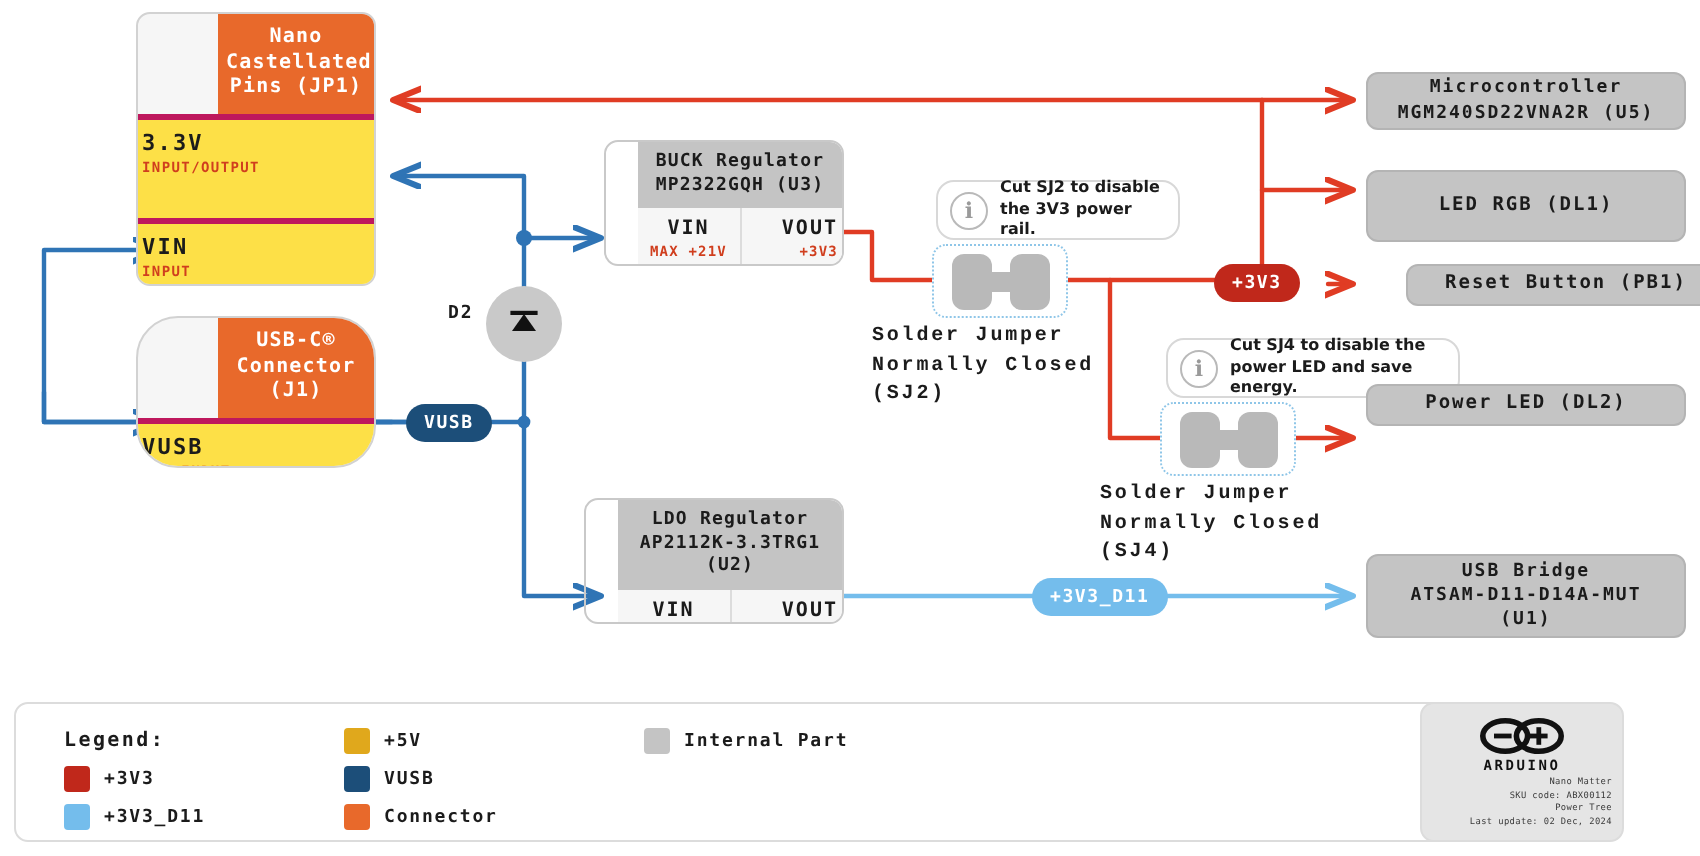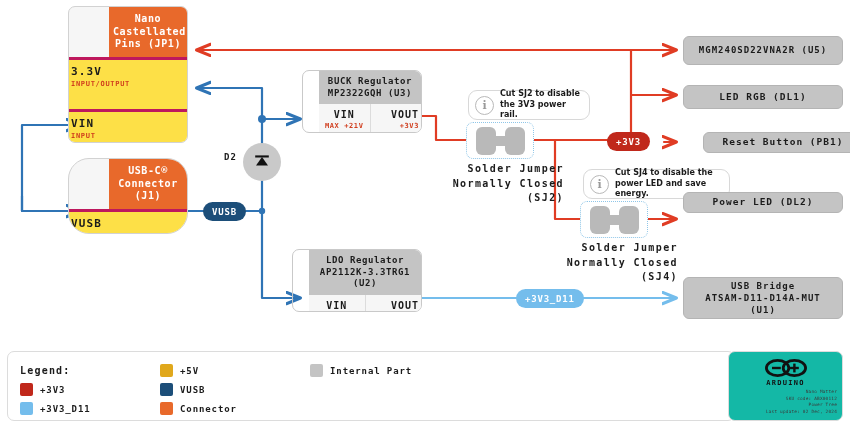--- a/index.html
+++ b/index.html
@@ -45,44 +45,44 @@
         padding:0 9px;height:19px;white-space:nowrap;}
   .pill.vusb{background:#1c4e79;}
   .pill.v3v3{background:#c0281b;}
   .pill.v3v3d11{background:#74bdec;}
 
   
   .sj{position:absolute;box-sizing:border-box;border:1.4px dotted #8fc6e8;border-radius:7px;
       background:#fff;display:flex;align-items:center;justify-content:center;gap:0;}
   .sj-pad{width:20px;height:28px;background:#b9b9b9;border-radius:6px;}
   .sj-bridge{width:9px;height:10px;background:#b9b9b9;}
-  .sj-cap{position:absolute;text-align:right;font-weight:bold;color:#1b1b1b;
-          font-size:10px;letter-spacing:1.4px;line-height:1.45;}
+  .sj-cap{position:absolute;text-align:left;font-weight:bold;color:#1b1b1b;
+          font-size:10px;letter-spacing:1.4px;line-height:1.45;font-family:Liberation Mono, monospace;}
 
   
   .callout{position:absolute;box-sizing:border-box;background:#fff;border:1px solid #d8d8d8;
            border-radius:9px;display:flex;align-items:center;gap:6px;padding:5px 8px 5px 6px;}
   .callout .i{flex:0 0 auto;width:17px;height:17px;border-radius:50%;border:1.2px solid #b9b9b9;
               color:#9a9a9a;font-size:11px;font-weight:bold;display:flex;align-items:center;
               justify-content:center;font-family:"DejaVu Serif",serif;}
   .callout .txt{font-family:"DejaVu Sans","Liberation Sans",sans-serif;font-size:8px;
                 font-weight:bold;color:#1b1b1b;line-height:1.35;}
 
   
   .legend{position:absolute;left:7px;top:351px;width:728px;height:70px;box-sizing:border-box;
-          background:#fff;border:1px solid #dcdcdc;border-radius:7px;padding:9px 12px;}
+          background:#fff;border:1px solid #dcdcdc;border-radius:7px;padding:9px 24px;}
   .legend-grid{display:grid;grid-template-columns:140px 150px auto;
                grid-auto-rows:19px;align-items:center;}
   .lg-title{font-weight:bold;font-size:10px;letter-spacing:1.2px;color:#1b1b1b;}
   .lg-item{display:flex;align-items:center;gap:7px;}
   .lg-sw{width:13px;height:13px;border-radius:2px;flex:0 0 auto;}
   .lg-lb{font-weight:bold;font-size:9px;letter-spacing:.9px;color:#1b1b1b;}
 
-  .stamp{position:absolute;left:728px;top:351px;width:115px;height:70px;box-sizing:border-box;
-         background:#14b8a6;border:1px solid #dcdcdc;border-radius:7px;
+  .stamp{position:absolute;left:710px;top:351px;width:102px;height:70px;box-sizing:border-box;
+         background:#e5e5e5;border:1px solid #dcdcdc;border-radius:7px;
          display:flex;flex-direction:column;align-items:center;justify-content:flex-start;padding:6px 5px 4px;}
   .stamp-meta{width:100%;text-align:right;font-size:4.4px;line-height:1.5;color:#3a3a3a;
               letter-spacing:.2px;margin-top:2px;}
   .ard-word{font-size:7px;font-weight:bold;letter-spacing:1.3px;color:#111;margin-top:1px;}
 </style>
 </head>
 <body>
 
 <div id="canvas">
 
@@ -248,25 +248,26 @@
     <div>Normally Closed</div>
     <div>(SJ4)</div>
   </div>
 
   <div class="pill vusb" style="left:203px;top:202px;">VUSB</div>
   <div class="pill v3v3" style="left:607px;top:132px;">+3V3</div>
   <div class="pill v3v3d11" style="left:516px;top:289px;">+3V3_D11</div>
 
   <div class="part" style="left:683px;top:36px;width:160px;height:29px;font-size:9px;">
     <div>
+      <div>Microcontroller</div>
       <div>MGM240SD22VNA2R (U5)</div>
     </div>
   </div>
 
-  <div class="part" style="left:683px;top:85px;width:160px;height:24px;font-size:9.5px;">
+  <div class="part" style="left:683px;top:85px;width:160px;height:36px;font-size:9.5px;">
     <div>LED RGB (DL1)</div>
   </div>
 
   <div class="part" style="left:683px;top:132px;width:160px;height:21px;font-size:9.5px;margin-left:20px;">
     <div>Reset Button (PB1)</div>
   </div>
 
   <div class="part" style="left:683px;top:192px;width:160px;height:21px;font-size:9.5px;">
     <div>Power LED (DL2)</div>
   </div>

